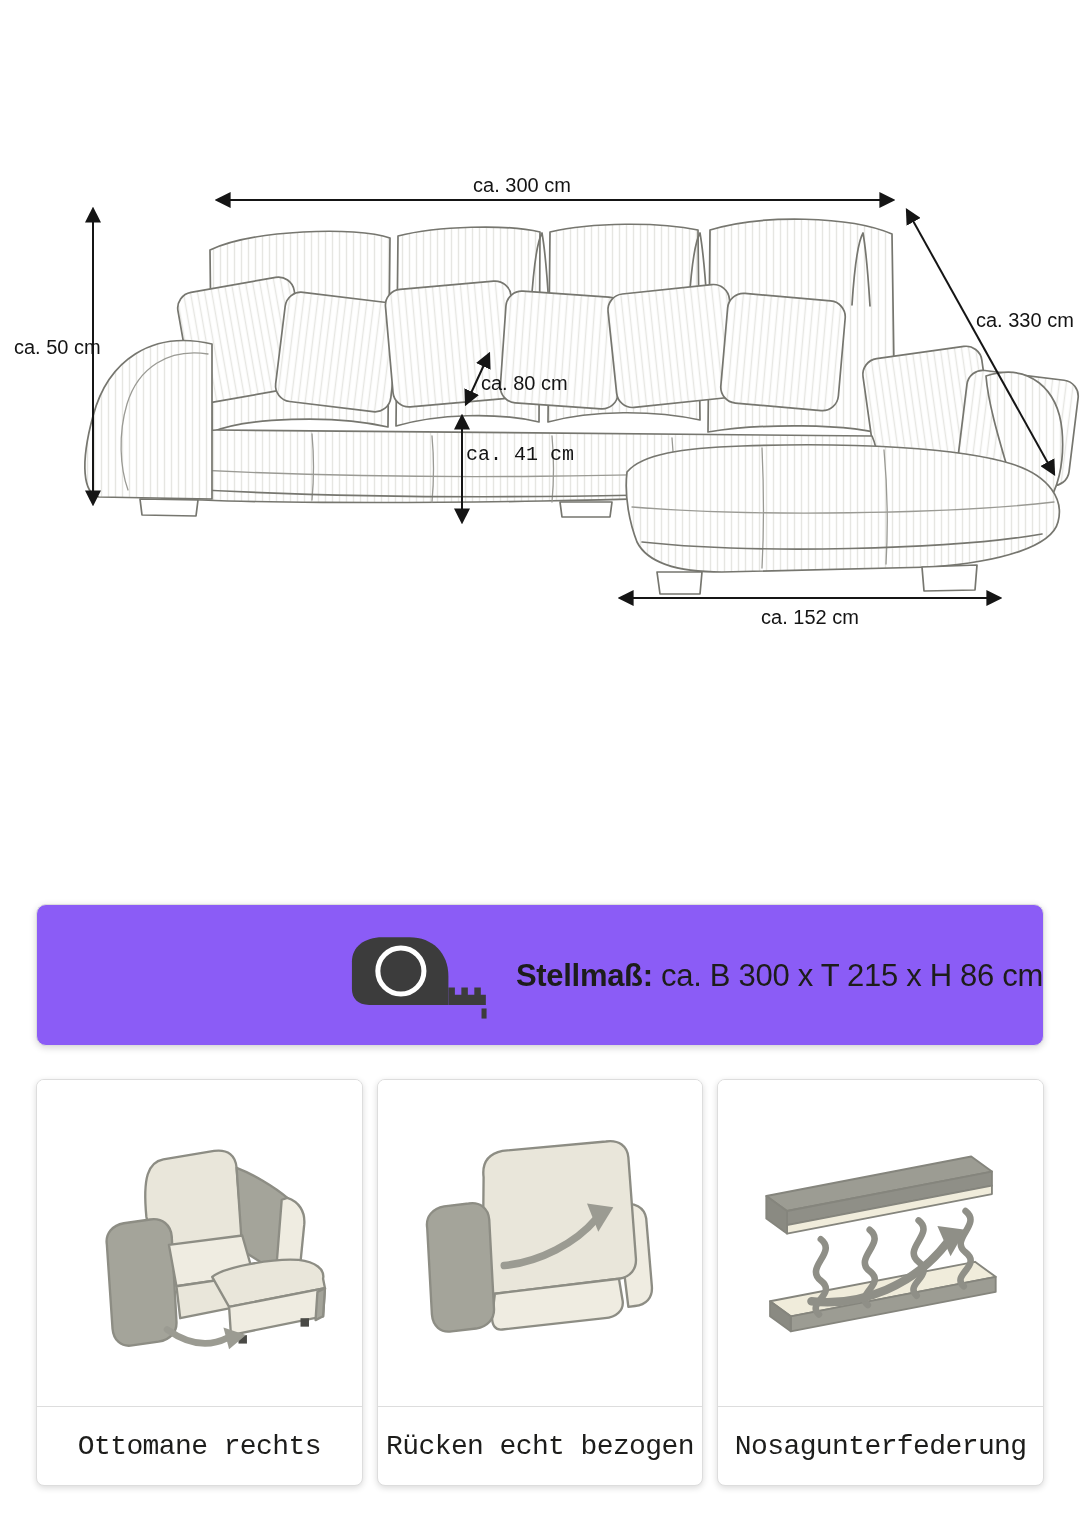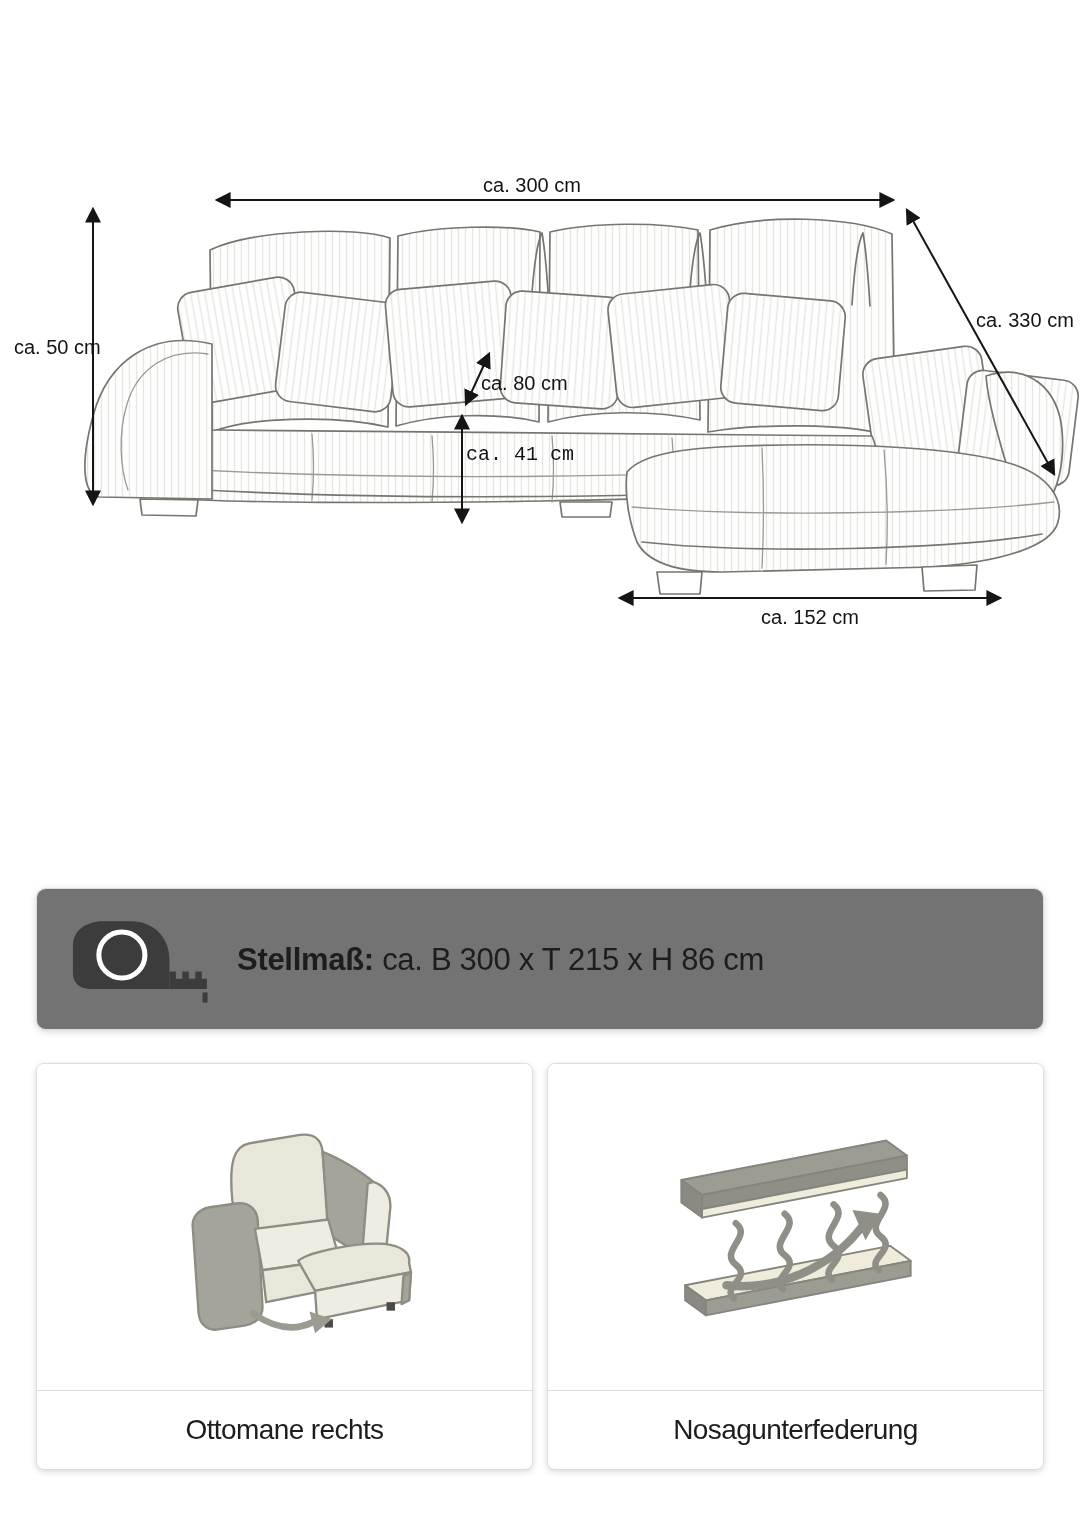--- a/index.html
+++ b/index.html
@@ -11,31 +11,31 @@
   
   .diagram{position:relative;width:1080px;height:888px;}
   .diagram svg{position:absolute;left:0;top:0;}
   .dim-label{
     position:absolute;font-size:20px;line-height:22px;color:#141414;
     white-space:nowrap;
   }
   .dim-center{text-align:center;}
   
   .info-card{
-    margin:0 36px;height:140px;background:#737373;
+    margin:16px 36px;height:140px;background:#8b5cf6;
     border:1px solid #ddd;border-radius:10px;
     box-shadow:0 2px 7px rgba(0,0,0,0.16);
-    display:flex;align-items:center;
+    display:flex;align-items:center;justify-content:flex-end;
   }
   .info-icon{width:200px;display:flex;justify-content:center;align-items:center;}
   .info-text{font-size:31px;line-height:47px;color:#1d1d1b;letter-spacing:-0.3px;}
   .info-text b{font-weight:700;}
   
   .features{
-    margin:33px 36px 0;display:flex;gap:14px;
+    margin:33px 36px 0;display:flex;gap:14px;font-family:Liberation Mono, monospace;
   }
   .feature-card{
     flex:1;background:#fff;border:1px solid #ddd;border-radius:8px;
     box-shadow:0 2px 6px rgba(0,0,0,0.15);
     display:flex;flex-direction:column;overflow:hidden;height:405px;
   }
   .feature-img{
     height:326px;display:flex;align-items:center;justify-content:center;
     border-bottom:1px solid #ddd;background:#fff;
   }
@@ -108,21 +108,21 @@
     <g stroke="#151515" stroke-width="2">
       <line x1="217" y1="200" x2="893" y2="200" marker-start="url(#ah)" marker-end="url(#ah)"></line>
       <line x1="93" y1="209" x2="93" y2="504" marker-start="url(#ah)" marker-end="url(#ah)"></line>
       <line x1="907" y1="210" x2="1054" y2="474" marker-start="url(#ah)" marker-end="url(#ah)"></line>
       <line x1="489" y1="354" x2="466" y2="404" marker-start="url(#ah)" marker-end="url(#ah)"></line>
       <line x1="462" y1="416" x2="462" y2="522" marker-start="url(#ah)" marker-end="url(#ah)"></line>
       <line x1="620" y1="598" x2="1000" y2="598" marker-start="url(#ah)" marker-end="url(#ah)"></line>
     </g>
   </svg>
 
-  <span class="dim-label dim-center" style="left:382px;top:174px;width:300px;">ca. 300 cm</span>
+  <span class="dim-label dim-center" style="left:372px;top:174px;width:300px;">ca. 300 cm</span>
   <span class="dim-label" style="left:976px;top:309px;">ca. 330 cm</span>
   <span class="dim-label" style="left:14px;top:336px;">ca. 50 cm</span>
   <span class="dim-label" style="left:481px;top:372px;">ca. 80 cm</span>
   <span class="dim-label" style="left:466px;top:444px;font-family:Liberation Mono, monospace;">ca. 41 cm</span>
   <span class="dim-label dim-center" style="left:660px;top:606px;width:300px;">ca. 152 cm</span>
 </section>
 
 <section class="info-card">
   <div class="info-icon">
     <svg viewBox="0 0 210 125" width="152" height="90">
@@ -157,20 +157,35 @@
           <rect x="192" y="248" width="9" height="9"></rect>
           <rect x="258" y="230" width="9" height="9"></rect>
         </g>
         <path d="M116,242 Q150,266 180,251" fill="none" stroke="#9b9b92" stroke-width="7" stroke-linecap="round"></path>
         <path d="M176,240 L200,248 L182,263 Z" fill="#9b9b92"></path>
       </svg>
     </div>
     <div class="feature-label">Ottomane rechts</div>
   </div>
 
+  <div class="feature-card">
+    <div class="feature-img">
+      <svg viewBox="0 0 300 300" width="282" height="282">
+        <g stroke="#8d8d84" stroke-width="2.5" stroke-linejoin="round">
+          <path fill="#efece1" d="M238,110 C250,106 261,112 263,124 L269,196 C270,208 263,216 251,217 L244,218 L232,120 Z"></path>
+          <path fill="#e9e6da" d="M90,80 C88,64 96,55 110,52 L220,42 C234,40 243,47 244,59 L252,166 C253,178 246,186 234,188 L102,204 C92,205 88,198 89,188 Z"></path>
+          <path fill="#efece1" d="M102,204 L234,188 L238,212 C239,222 231,229 219,230 L110,242 C102,243 99,237 99,229 Z"></path>
+          <path fill="#a4a49a" d="M30,134 C28,122 36,113 48,111 L74,108 C86,106 95,113 96,125 L101,219 C102,231 94,239 82,241 L56,244 C44,246 36,238 35,226 Z"></path>
+        </g>
+        <path d="M112,174 C150,170 188,150 210,124" fill="none" stroke="#9b9b92" stroke-width="8" stroke-linecap="round"></path>
+        <path d="M200,108 L228,112 L212,138 Z" fill="#9b9b92"></path>
+      </svg>
+    </div>
+    <div class="feature-label">Rücken echt bezogen</div>
+  </div>
 
   <div class="feature-card">
     <div class="feature-img">
       <svg viewBox="0 0 300 300" width="282" height="282">
         <g stroke="#85857d" stroke-width="2" stroke-linejoin="round">
           <path fill="#9c9c93" d="M28,100 L246,58 L268,74 L50,116 Z"></path>
           <path fill="#8f8f87" d="M50,116 L268,74 L268,89 L50,131 Z"></path>
           <path fill="#f0ecdb" d="M50,131 L268,89 L268,98 L50,140 Z"></path>
           <path fill="#8a8a82" d="M28,100 L50,116 L50,140 L28,124 Z"></path>
           <path fill="#f0ecdb" d="M32,212 L250,170 L272,186 L54,228 Z"></path>

